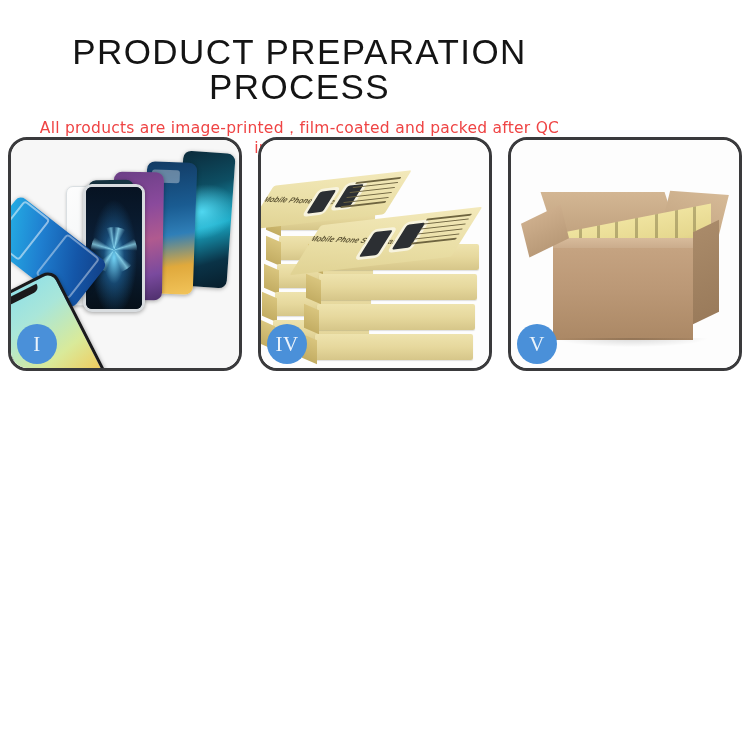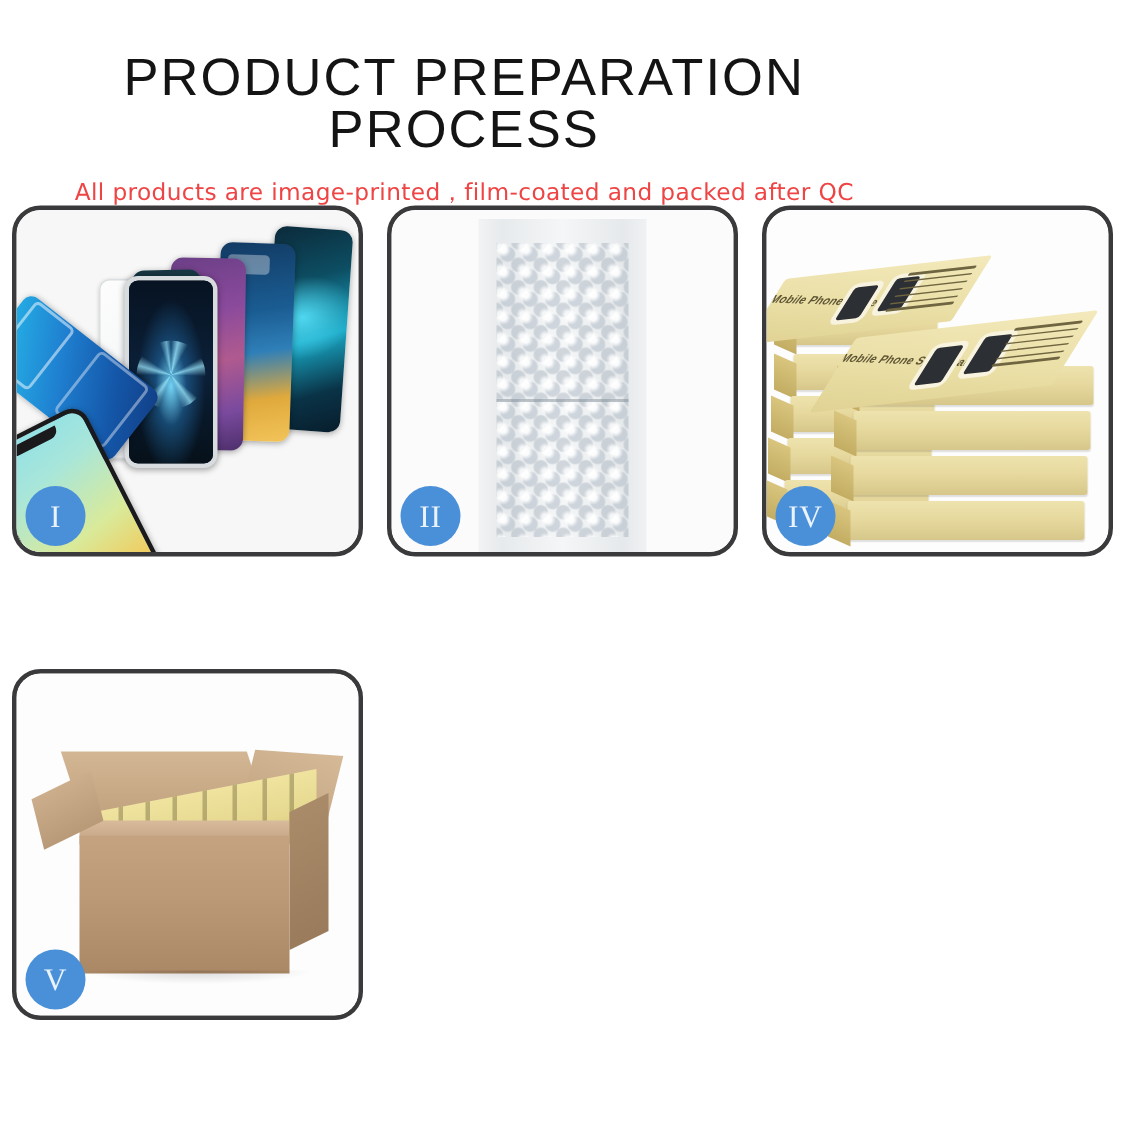--- a/index.html
+++ b/index.html
@@ -9,21 +9,21 @@
     font-family: "Liberation Sans", sans-serif;
     overflow: hidden;
   }
   #page {
     position: relative;
     width: 750px; height: 750px;
     background: #ffffff;
   }
 
   
-  .header { position: absolute; left: 10px; top: 0; width: 599px; }
+  .header { position: absolute; left: 0; top: 0; width: 599px; }
   .title {
     text-align: center;
     font-size: 35px;
     font-weight: 500;
     letter-spacing: 1.4px;
     color: #141414;
     margin-top: 34px;
     line-height: 1.0;
     font-family: "Liberation Sans", sans-serif;
   }
@@ -337,31 +337,20 @@
         <div class="ph ph-a"></div>
 
         <div class="ph ph-adh"></div>
 
         <div class="ph ph-front"></div>
 
         <div class="badge">I</div>
       </div>
     </div>
 
-    <div class="panel">
-      <div class="stage">
-        <div class="p2bg"></div>
-        <div class="wrapsheet">
-          <div class="bubbles"></div>
-          <div class="bubbles2"></div>
-          <div class="wrap-seam"></div>
-        </div>
-        <div class="badge">II</div>
-      </div>
-    </div>
 
 
     <div class="panel">
       <div class="stage">
         <div class="p4bg"></div>
 
         <div class="stackbox" style="left:18px;top:66px;width:96px;height:24px;"></div>
         <div class="stackbox" style="left:18px;top:96px;width:96px;height:24px;"></div>
         <div class="stackbox" style="left:16px;top:124px;width:96px;height:24px;"></div>
         <div class="stackbox" style="left:14px;top:152px;width:96px;height:24px;"></div>

